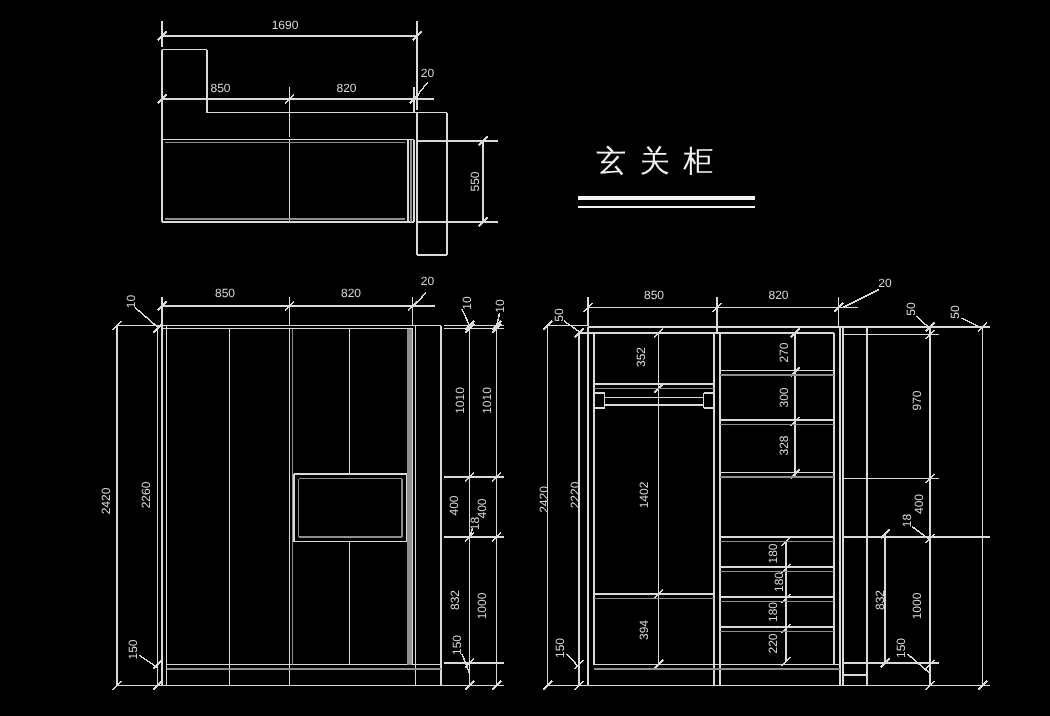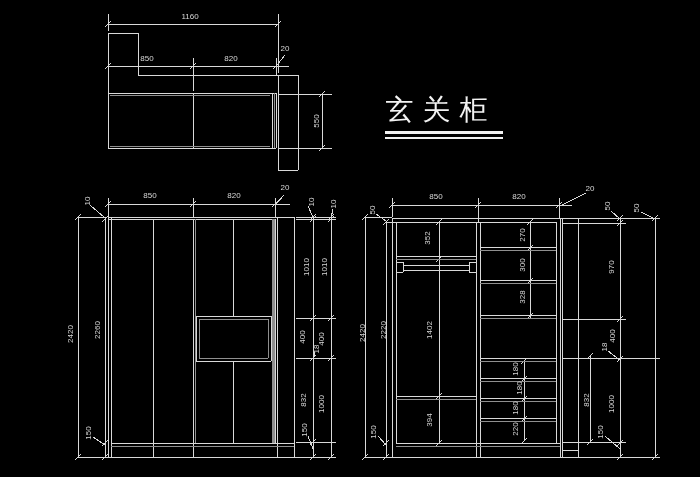--- a/index.html
+++ b/index.html
@@ -2,23 +2,23 @@
 <html><head>
 <meta charset="utf-8">
 <style>
   html,body{margin:0;padding:0;background:#000;}
   .canvas{position:relative;width:700px;height:477px;background:#000;overflow:hidden;
           font-family:"Liberation Sans",sans-serif;}
   .canvas svg{position:absolute;left:0;top:0;}
   .dim{position:absolute;color:#d6d6d6;font-size:8px;line-height:8px;white-space:nowrap;
        transform:translate(-50%,-50%);letter-spacing:0px;}
   .dim.v{transform:translate(-50%,-50%) rotate(-90deg);}
-  .title{position:absolute;color:#f2f2f2;font-size:28px;line-height:26px;white-space:nowrap;
+  .title{position:absolute;color:#f2f2f2;font-size:20px;line-height:26px;white-space:nowrap;
          transform:translate(-50%,-50%);letter-spacing:9px;
-         font-family:Liberation Serif, serif;}
+         font-family:Liberation Mono, monospace;}
 </style>
 </head>
 <body>
 
 <div class="canvas">
 
 <svg width="700" height="477" shape-rendering="crispEdges" fill="none">
 
   <g stroke="#d9d9d9" stroke-width="1">
 
@@ -128,21 +128,21 @@
     <path d="M652,221 L658,215 M652,460 L658,454"></path>
     <path d="M641,212 L655,219"></path>
   </g>
   <g stroke="#8f8f8f" stroke-width="1">
     <path d="M396,259 H476 M396,399 H476 M396,446 H560 M480,250 H556 M480,283 H556 M480,318 H556 M480,361 H556 M480,381 H556 M480,401 H556 M480,421 H556"></path>
   </g>
 </svg>
 
 <span class="title" style="left:441px;top:110px">玄关柜</span>
 
-<span class="dim" style="left:190px;top:17px">1160</span>
+<span class="dim" style="left:190px;top:17px">1690</span>
 <span class="dim" style="left:147px;top:59px">850</span>
 <span class="dim" style="left:231px;top:59px">820</span>
 <span class="dim" style="left:285px;top:49px">20</span>
 <span class="dim v" style="left:317px;top:121px">550</span>
 
 <span class="dim" style="left:150px;top:196px">850</span>
 <span class="dim" style="left:234px;top:196px">820</span>
 <span class="dim" style="left:285px;top:188px">20</span>
 <span class="dim v" style="left:71px;top:334px">2420</span>
 <span class="dim v" style="left:98px;top:330px">2260</span>

